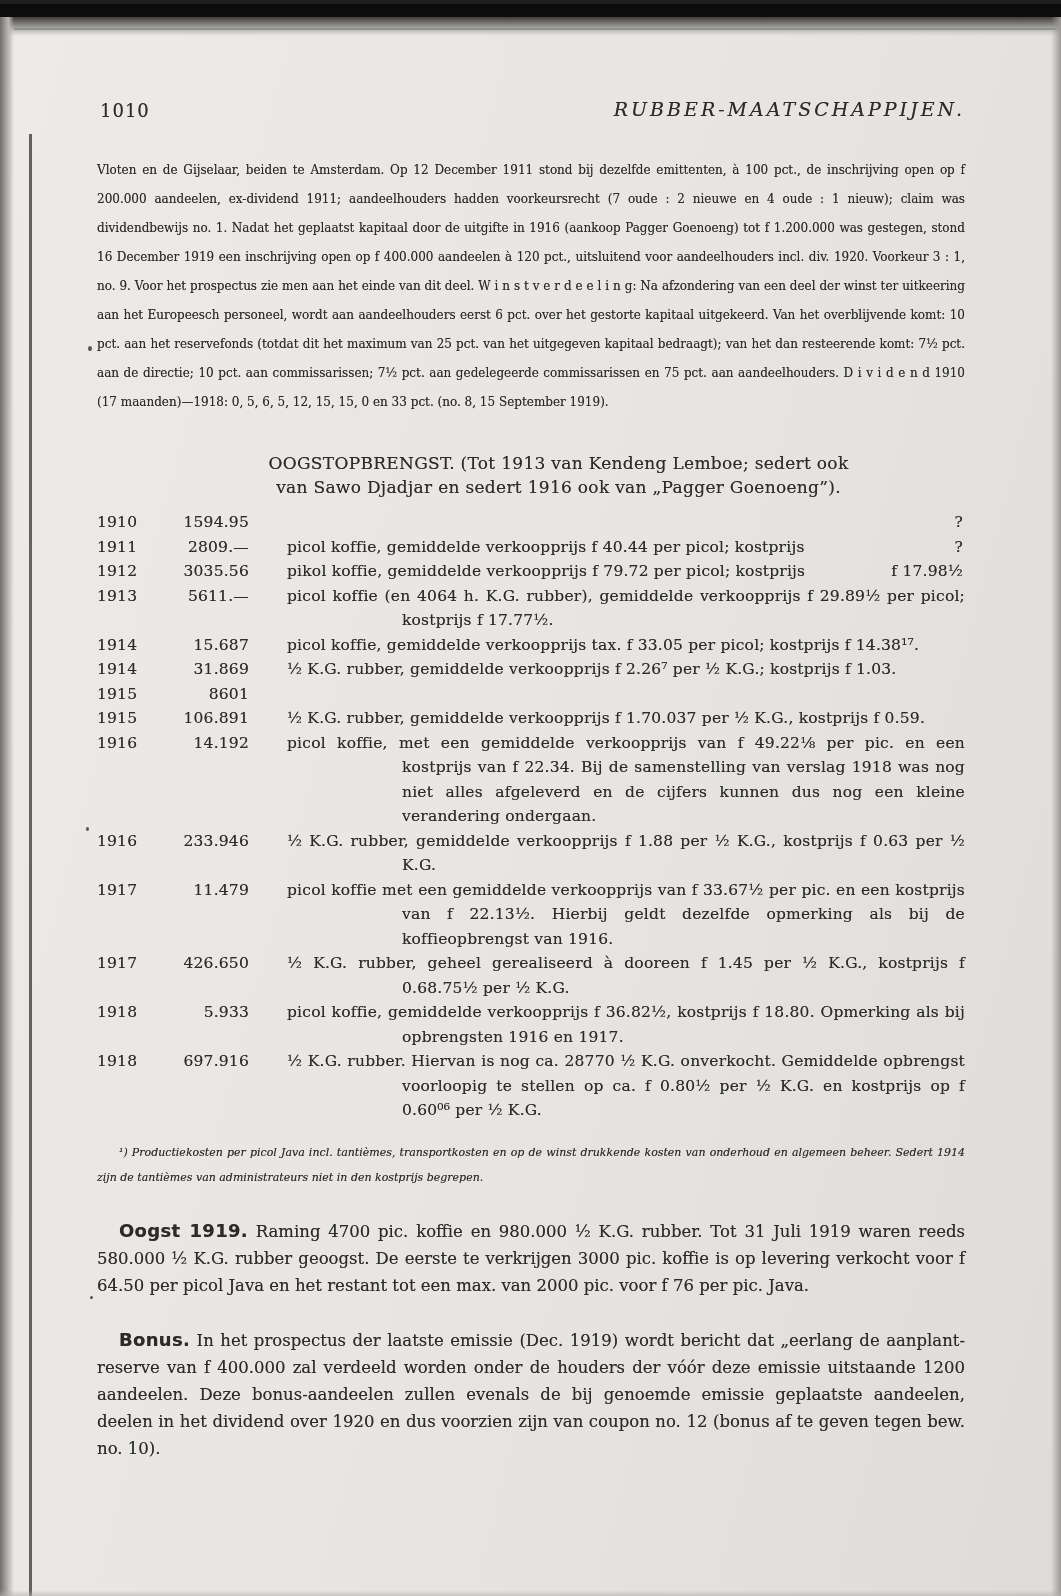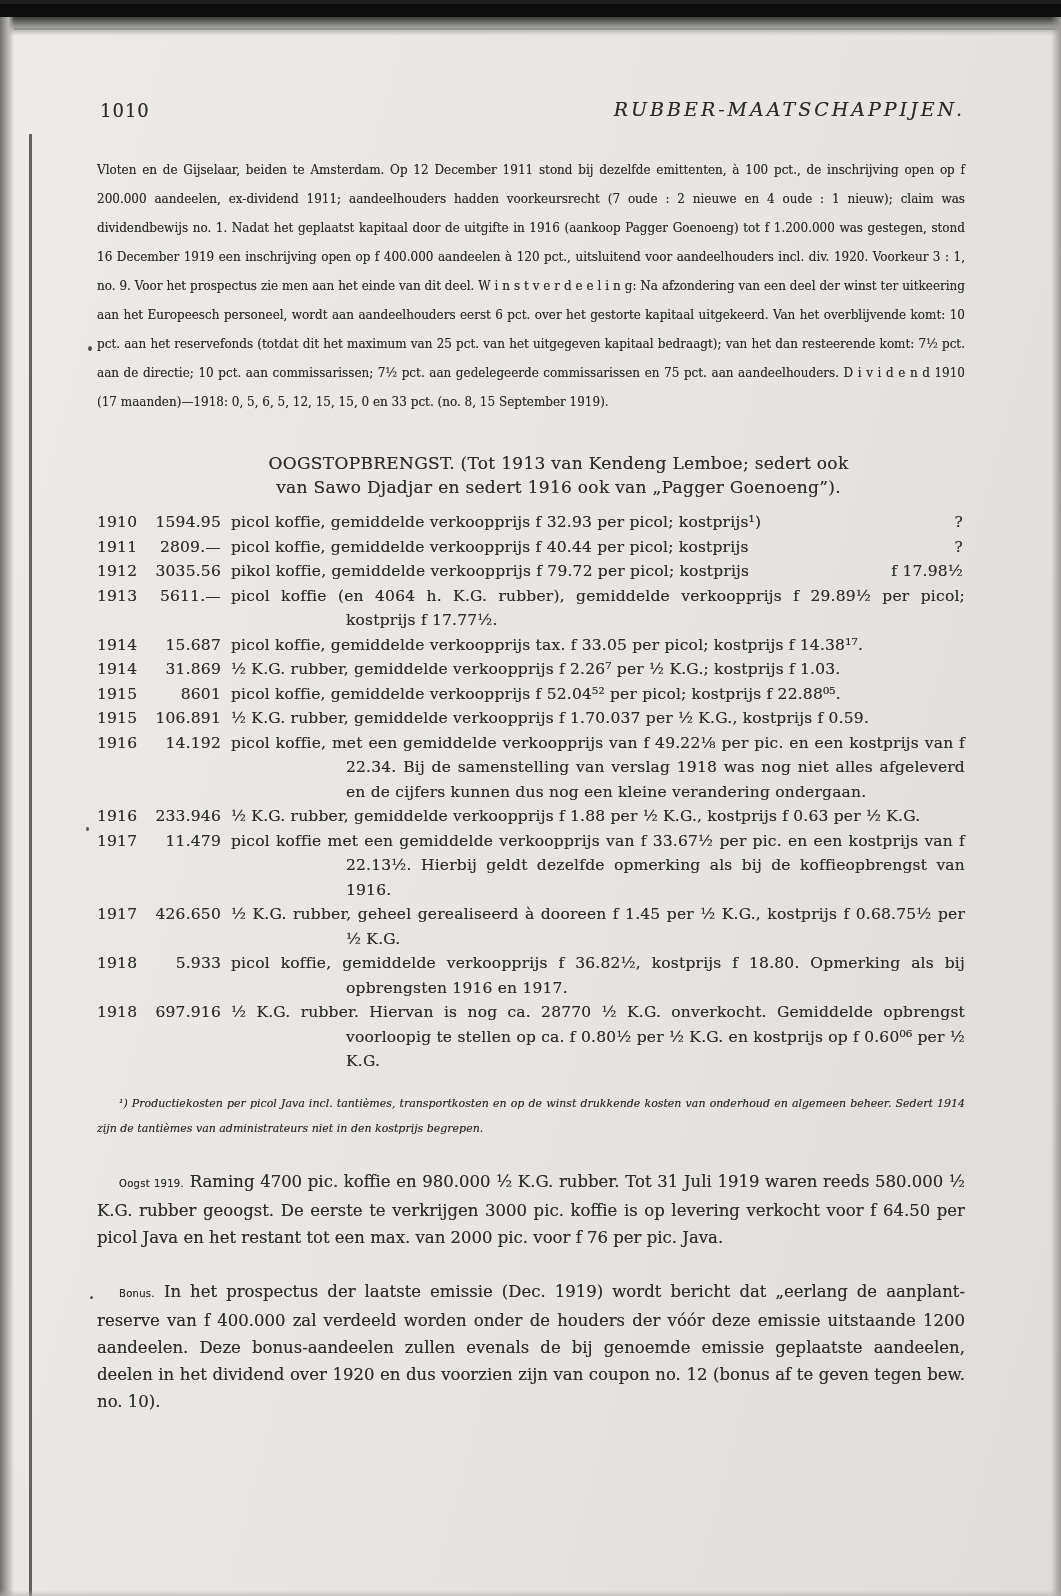--- a/index.html
+++ b/index.html
@@ -34,30 +34,30 @@
   .pagehead { position:relative; height:34px; }
   .page-num { position:absolute; left:3px; top:2px; font-size:18px; letter-spacing:1px; }
   .page-title { text-align:right; font-style:italic; font-size:19px; letter-spacing:3px; }
 
   .intro { margin-top:24px; font-size:12px; line-height:29px; text-align:justify; }
 
   .harvest-head { margin-top:34px; margin-left:55px; text-align:center;
     font-size:17px; line-height:24px; letter-spacing:.3px; }
 
   .harvest { margin-top:11px; font-size:15.5px; line-height:24.5px; letter-spacing:.2px; }
-  .hrow { position:relative; display:flex; }
+  .hrow { position:relative; display:flex;gap:28px; }
   .yr { flex:none; width:46px; }
   .amt { flex:none; width:78px; text-align:right; padding-right:10px; }
   .rtext { flex:1; text-align:justify; padding-left:115px; text-indent:-115px; }
   .tail { position:absolute; right:2px; top:0; }
 
   .footnote { margin-top:17px; font-size:11px; line-height:25px; text-align:justify; text-indent:22px;font-style:italic; }
 
   .para { margin-top:27px; font-size:16.5px; line-height:27px; text-align:justify; text-indent:22px; }
-  .para-label { font-family:"DejaVu Sans", sans-serif; font-weight:normal; font-size:10px; letter-spacing:.3px; }
+  .para-label { font-family:"DejaVu Sans", sans-serif; font-weight:bold; font-size:18px; letter-spacing:.3px; }
 </style>
 </head>
 <body>
 
 <div class="scan">
   <div class="top-band"></div>
   <div class="top-shadow"></div>
   <div class="top-edge-line"></div>
   <div class="left-shadow"></div>
   <div class="spine-line"></div>
@@ -78,21 +78,20 @@
 
     <div class="harvest-head">
       <div>OOGSTOPBRENGST. (Tot 1913 van Kendeng Lemboe; sedert ook</div>
       <div>van Sawo Djadjar en sedert 1916 ook van „Pagger Goenoeng”).</div>
     </div>
 
     <div class="harvest">
       <div class="hrow">
         <span class="yr">1910</span>
         <span class="amt">1594.95</span>
-        <span class="rtext">picol koffie, gemiddelde verkoopprijs f 32.93 per picol; kostprijs¹)</span>
         <span class="tail">?</span>
       </div>
       <div class="hrow">
         <span class="yr">1911</span>
         <span class="amt">2809.—</span>
         <span class="rtext">picol koffie, gemiddelde verkoopprijs f 40.44 per picol; kostprijs</span>
         <span class="tail">?</span>
       </div>
       <div class="hrow">
         <span class="yr">1912</span>
@@ -111,21 +110,20 @@
         <span class="rtext">picol koffie, gemiddelde verkoopprijs tax. f 33.05 per picol; kostprijs f 14.38¹⁷.</span>
       </div>
       <div class="hrow">
         <span class="yr">1914</span>
         <span class="amt">31.869</span>
         <span class="rtext">½ K.G. rubber, gemiddelde verkoopprijs f 2.26⁷ per ½ K.G.; kostprijs f 1.03.</span>
       </div>
       <div class="hrow">
         <span class="yr">1915</span>
         <span class="amt">8601</span>
-        <span class="rtext">picol koffie, gemiddelde verkoopprijs f 52.04⁵² per picol; kostprijs f 22.88⁰⁵.</span>
       </div>
       <div class="hrow">
         <span class="yr">1915</span>
         <span class="amt">106.891</span>
         <span class="rtext">½ K.G. rubber, gemiddelde verkoopprijs f 1.70.037 per ½ K.G., kostprijs f 0.59.</span>
       </div>
       <div class="hrow">
         <span class="yr">1916</span>
         <span class="amt">14.192</span>
         <span class="rtext">picol koffie, met een gemiddelde verkoopprijs van f 49.22⅛ per pic. en een kostprijs van f 22.34. Bij de samenstelling van verslag 1918 was nog niet alles afgeleverd en de cijfers kunnen dus nog een kleine verandering ondergaan.</span>

